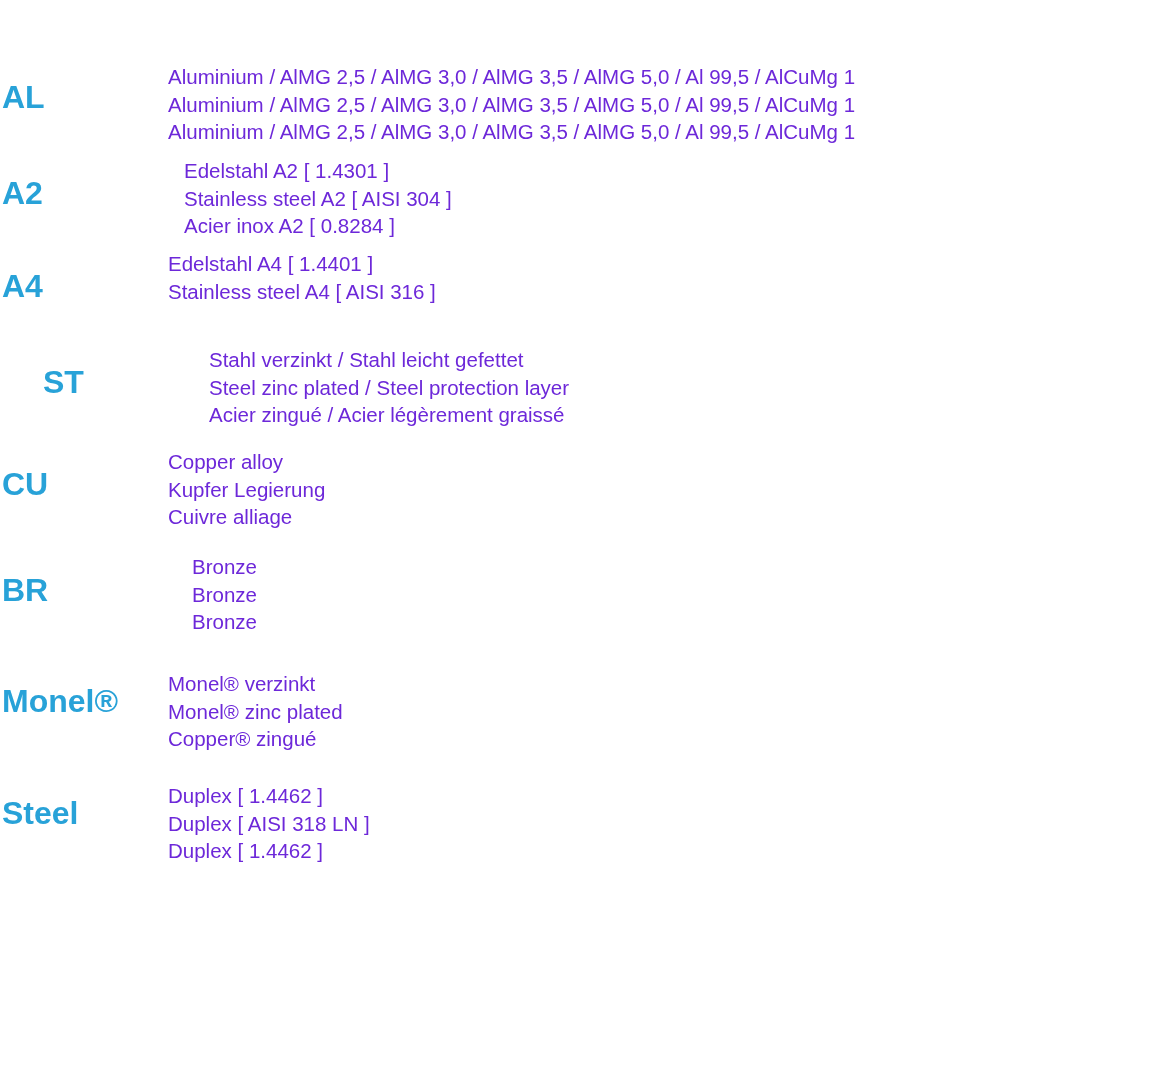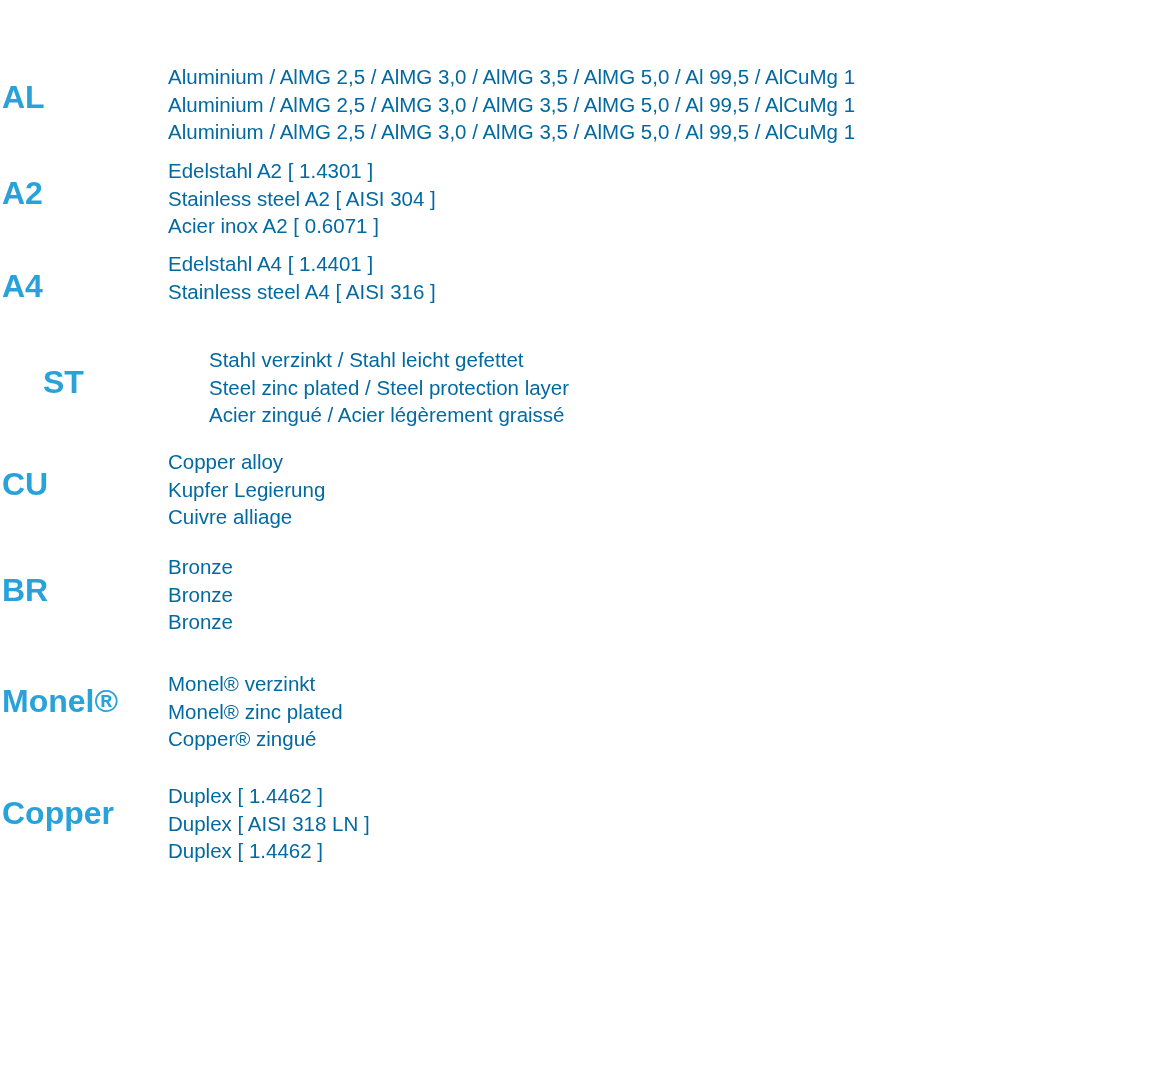--- a/index.html
+++ b/index.html
@@ -41,44 +41,44 @@
     line-height: 1;
   }
   .desc-cell {
     flex: 1 1 auto;
     box-sizing: border-box;
     padding-right: 10px;
   }
   .desc-line {
     font-size: 20.5px;
     line-height: 27.5px;
-    color: #0369a1;
+    color: #6d28d9;
     white-space: nowrap;
   }
 </style>
 </head>
 <body>
 
 <div class="sheet">
 
   <div class="material-row" style="height:98px;">
     <div class="code-cell" style="height:98px;">AL</div>
     <div class="desc-cell" style="padding-top:15px;">
       <div class="desc-line">Aluminium / AlMG 2,5 / AlMG 3,0 / AlMG 3,5 / AlMG 5,0 / Al 99,5 / AlCuMg 1</div>
       <div class="desc-line">Aluminium / AlMG 2,5 / AlMG 3,0 / AlMG 3,5 / AlMG 5,0 / Al 99,5 / AlCuMg 1</div>
       <div class="desc-line">Aluminium / AlMG 2,5 / AlMG 3,0 / AlMG 3,5 / AlMG 5,0 / Al 99,5 / AlCuMg 1</div>
     </div>
   </div>
 
-  <div class="material-row" style="height:93px;">
+  <div class="material-row" style="height:93px;gap:16px;">
     <div class="code-cell" style="height:93px;">A2</div>
     <div class="desc-cell" style="padding-top:11px;">
       <div class="desc-line">Edelstahl A2 [ 1.4301 ]</div>
       <div class="desc-line">Stainless steel A2 [ AISI 304 ]</div>
-      <div class="desc-line">Acier inox A2  [ 0.6071 ]</div>
+      <div class="desc-line">Acier inox A2  [ 0.8284 ]</div>
     </div>
   </div>
 
   <div class="material-row" style="height:94px;">
     <div class="code-cell" style="height:94px;">A4</div>
     <div class="desc-cell" style="padding-top:11px;">
       <div class="desc-line">Edelstahl A4 [ 1.4401 ]</div>
       <div class="desc-line">Stainless steel A4 [ AISI 316 ]</div>
     </div>
   </div>
@@ -94,41 +94,41 @@
 
   <div class="material-row" style="height:105px;">
     <div class="code-cell" style="height:105px;">CU</div>
     <div class="desc-cell" style="padding-top:17px;">
       <div class="desc-line">Copper alloy</div>
       <div class="desc-line">Kupfer Legierung</div>
       <div class="desc-line">Cuivre alliage</div>
     </div>
   </div>
 
-  <div class="material-row" style="height:107px;">
+  <div class="material-row" style="height:107px;gap:24px;">
     <div class="code-cell" style="height:107px;">BR</div>
     <div class="desc-cell" style="padding-top:17px;">
       <div class="desc-line">Bronze</div>
       <div class="desc-line">Bronze</div>
       <div class="desc-line">Bronze</div>
     </div>
   </div>
 
 
   <div class="material-row" style="height:115px;align-items:center;">
     <div class="code-cell" style="height:115px;">Monel®</div>
     <div class="desc-cell" style="padding-top:22px;">
       <div class="desc-line">Monel® verzinkt</div>
       <div class="desc-line">Monel® zinc plated</div>
       <div class="desc-line">Copper® zingué</div>
     </div>
   </div>
 
   <div class="material-row" style="height:110px;">
-    <div class="code-cell" style="height:110px;">Copper</div>
+    <div class="code-cell" style="height:110px;">Steel</div>
     <div class="desc-cell" style="padding-top:24px;">
       <div class="desc-line">Duplex [ 1.4462 ]</div>
       <div class="desc-line">Duplex [ AISI 318 LN ]</div>
       <div class="desc-line">Duplex [ 1.4462 ]</div>
     </div>
   </div>
 
 </div>
 
 </body></html>

